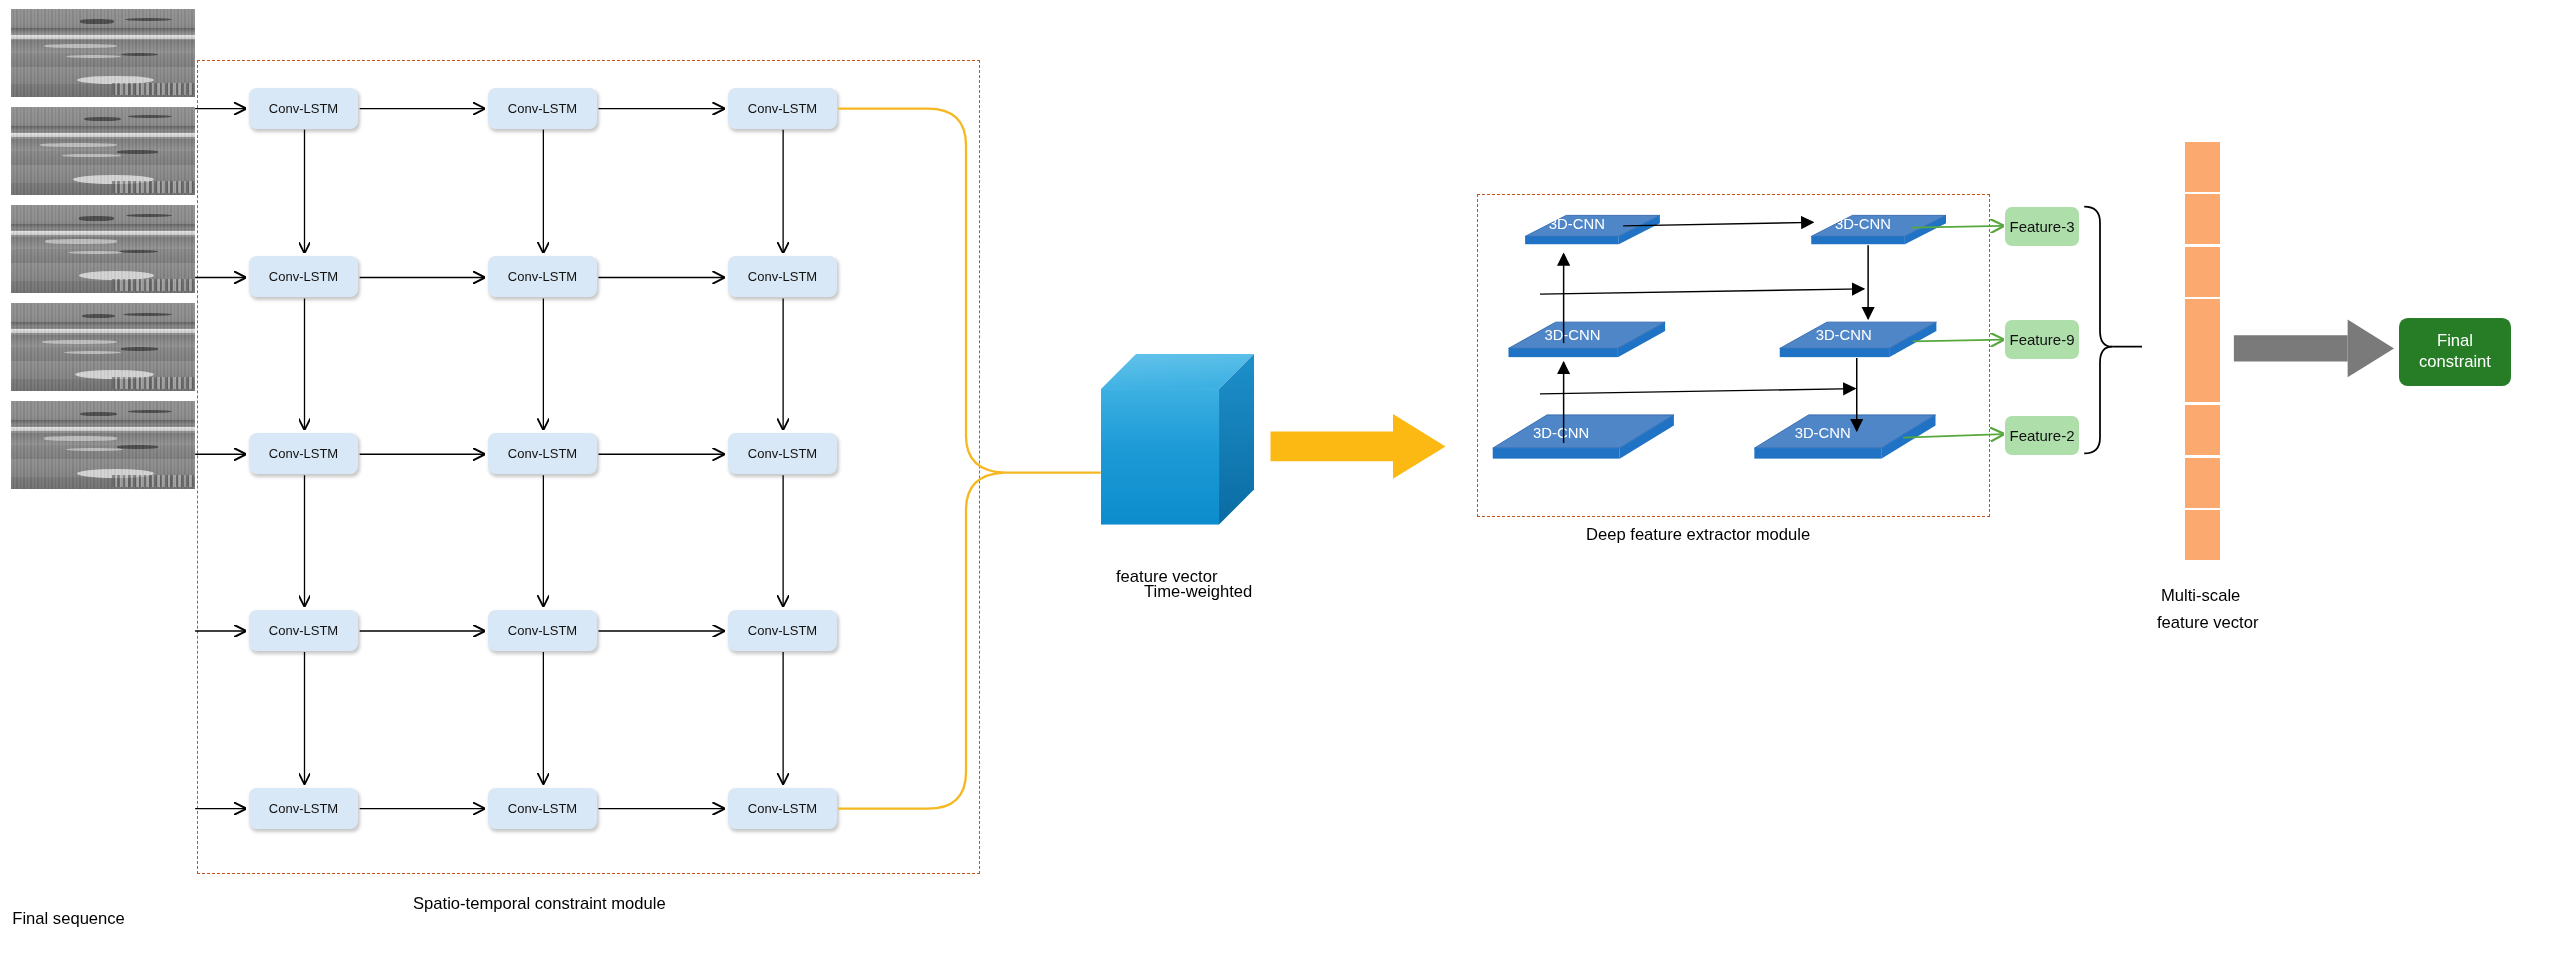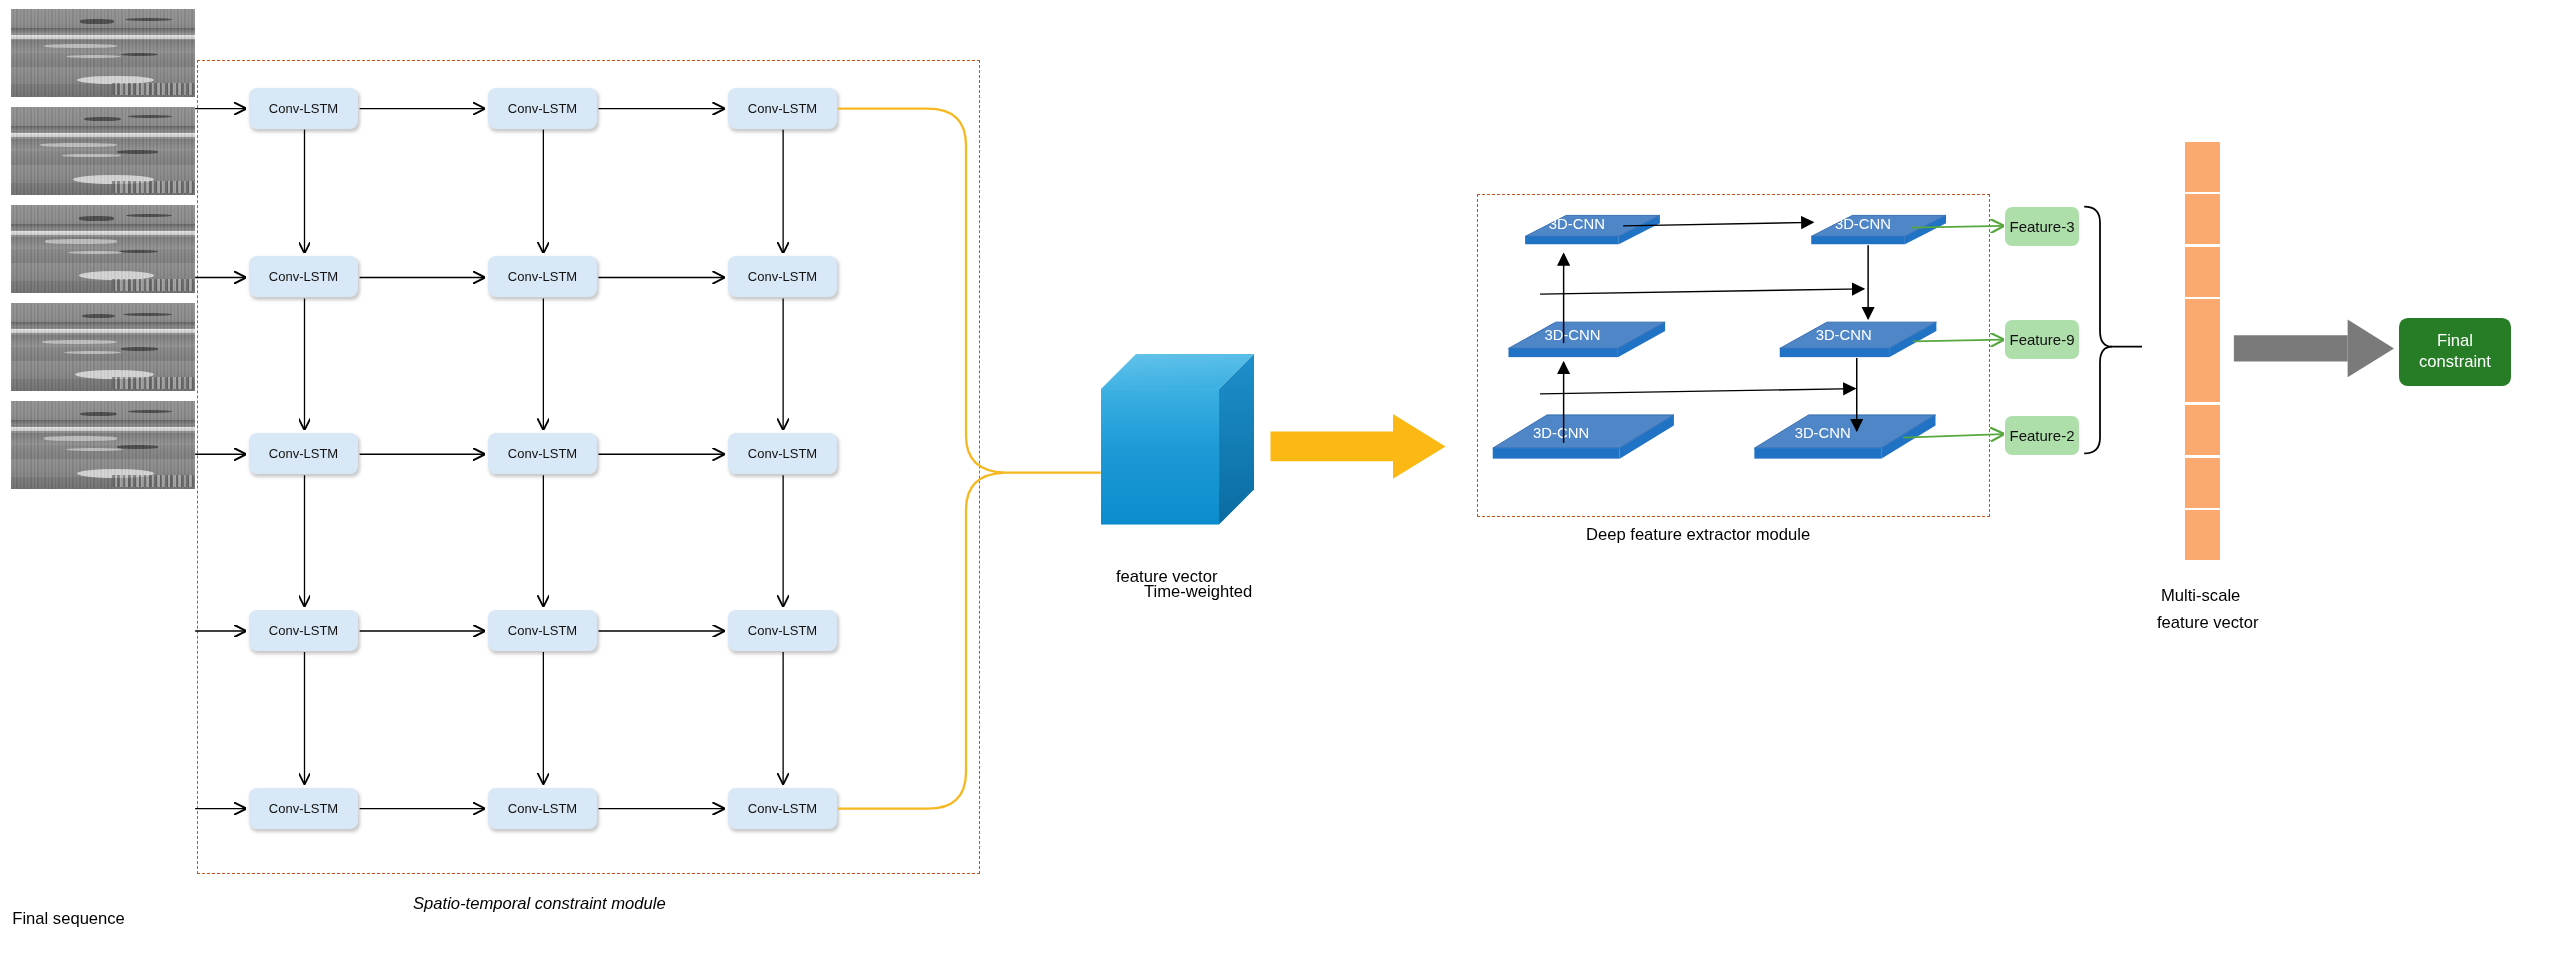--- a/index.html
+++ b/index.html
@@ -142,21 +142,21 @@
     <div class="streak" style="left:30%;top:53%;width:31%;height:4%"></div>
     <div class="dark" style="left:58%;top:50%;width:22%;height:4%"></div>
     <div class="snow" style="left:36%;top:77%;width:42%;height:10%"></div>
     <div class="trees"></div>
       <div class="noise"></div>
   </div>
 
   <div class="caption" style="left:12.3px;top:919px;transform:translateY(-50%);">Final sequence</div>
 
   <div class="module-box" style="left:197px;top:60px;width:783px;height:814px;"></div>
-  <div class="caption" style="left:413px;top:894px;font-style:italic;">Spatio-temporal constraint module</div>
+  <div class="caption" style="left:413px;top:894px;">Spatio-temporal constraint module</div>
 
   <div class="lstm" style="left:249px;top:88px">
       <span>Conv-LSTM</span>
     </div>
   <div class="lstm" style="left:488px;top:88px">
       <span>Conv-LSTM</span>
     </div>
   <div class="lstm" style="left:728px;top:88px">
       <span>Conv-LSTM</span>
     </div>

